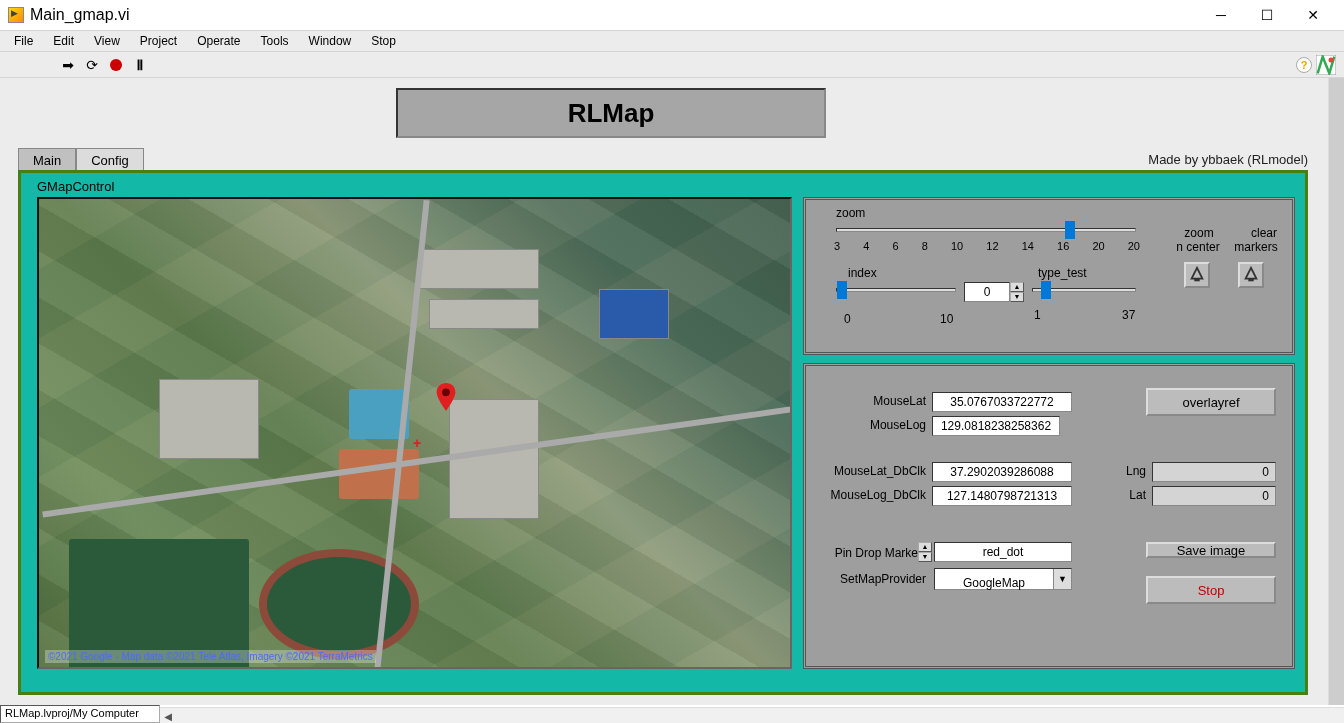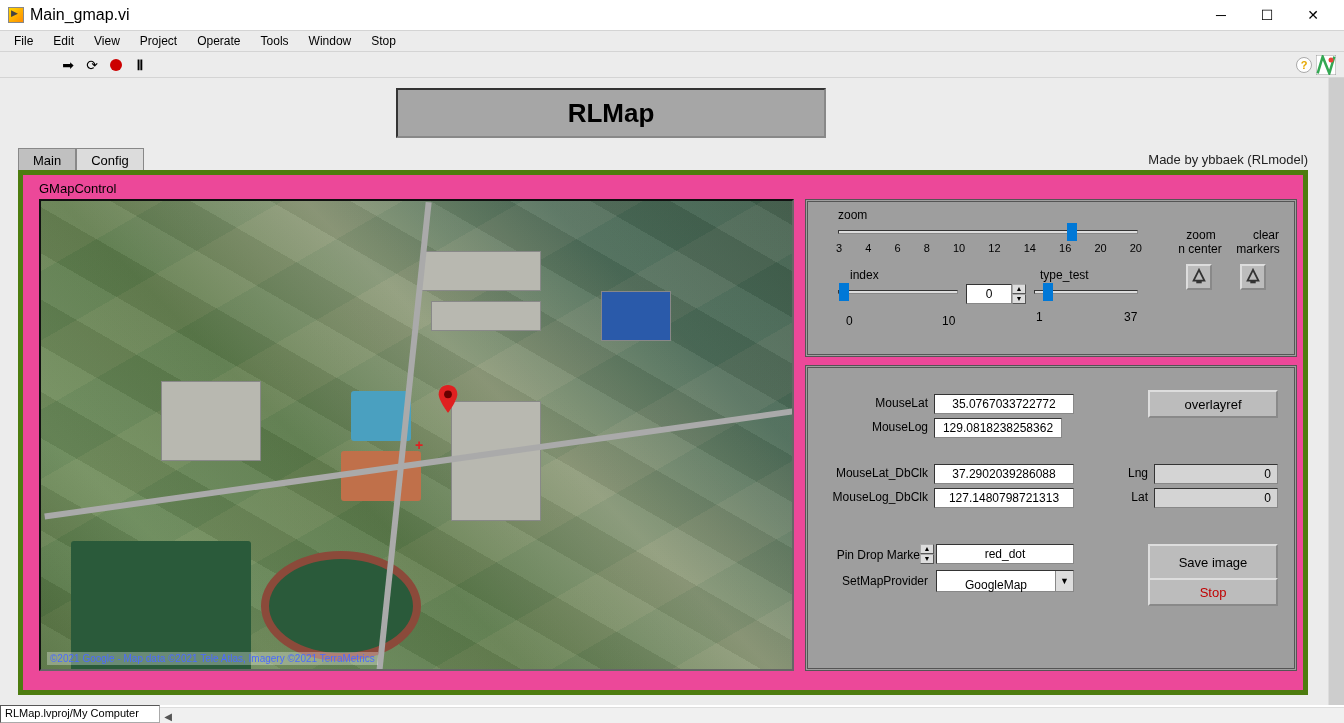--- a/index.html
+++ b/index.html
@@ -36,21 +36,21 @@
 
 
 .credit { position: absolute; right: 20px; top: 74px; font-size: 13px; color: #222; }
 
 
 .tabrow { position: absolute; left: 18px; top: 70px; display: flex; font-size: 13px; }
 .tab { padding: 4px 14px; background: #dcdcdc; border: 1px solid #888; border-bottom: none; margin-right: 0; cursor: default; }
 .tab.active { background: #c0c0c0; }
 
 
-.panel { position: absolute; left: 18px; top: 92px; right: 20px; bottom: 10px; background: #ec4899; border: 5px solid #4d7c0f; }
+.panel { position: absolute; left: 18px; top: 92px; right: 20px; bottom: 10px; background: #14b8a6; border: 3px solid #4d7c0f; }
 
 .gmap-label { position: absolute; left: 16px; top: 6px; font-size: 13px; color: #000; }
 
 
 .map { position: absolute; left: 16px; top: 24px; width: 755px; height: 472px; background: 
   linear-gradient(45deg, #4a6b3a 0%, #6a8b5a 20%, #5a7a4a 40%, #8a9a7a 60%, #4a6b5a 80%, #3a5a4a 100%);
   border: 2px inset #666; position: absolute; overflow: hidden; }
 .map::before { content:""; position:absolute; inset:0; background:
   repeating-linear-gradient(30deg, rgba(255,255,255,0.05) 0 40px, rgba(0,0,0,0.05) 40px 80px),
   repeating-linear-gradient(-30deg, rgba(200,180,140,0.1) 0 60px, rgba(100,120,80,0.1) 60px 120px); }
@@ -252,21 +252,21 @@
           <div>▼</div>
         </div>
       <div class="field-value" style="left:128px;top:176px;width:138px">red_dot</div>
 
       <div class="field-label" style="left:10px;top:206px;width:110px">SetMapProvider</div>
       <div class="dropdown" style="left:128px;top:202px;width:138px">
         <div class="ddtext">GoogleMap</div>
         <div class="ddbtn">▼</div>
       </div>
 
-      <div class="lv-button" style="left:340px;top:176px;width:130px;height:36px">Save image</div>
+      <div class="lv-button" style="left:340px;top:176px;width:130px;height:16px">Save image</div>
       <div class="lv-button" style="left:340px;top:210px;width:130px;height:28px;color:#c00000">Stop</div>
     </div>
   </div>
 </div>
 
 <div class="scrollbar-v">
     <div class="thumb"></div>
   </div>
 <div class="scrollbar-h">
     <div class="arrow">◀</div>

